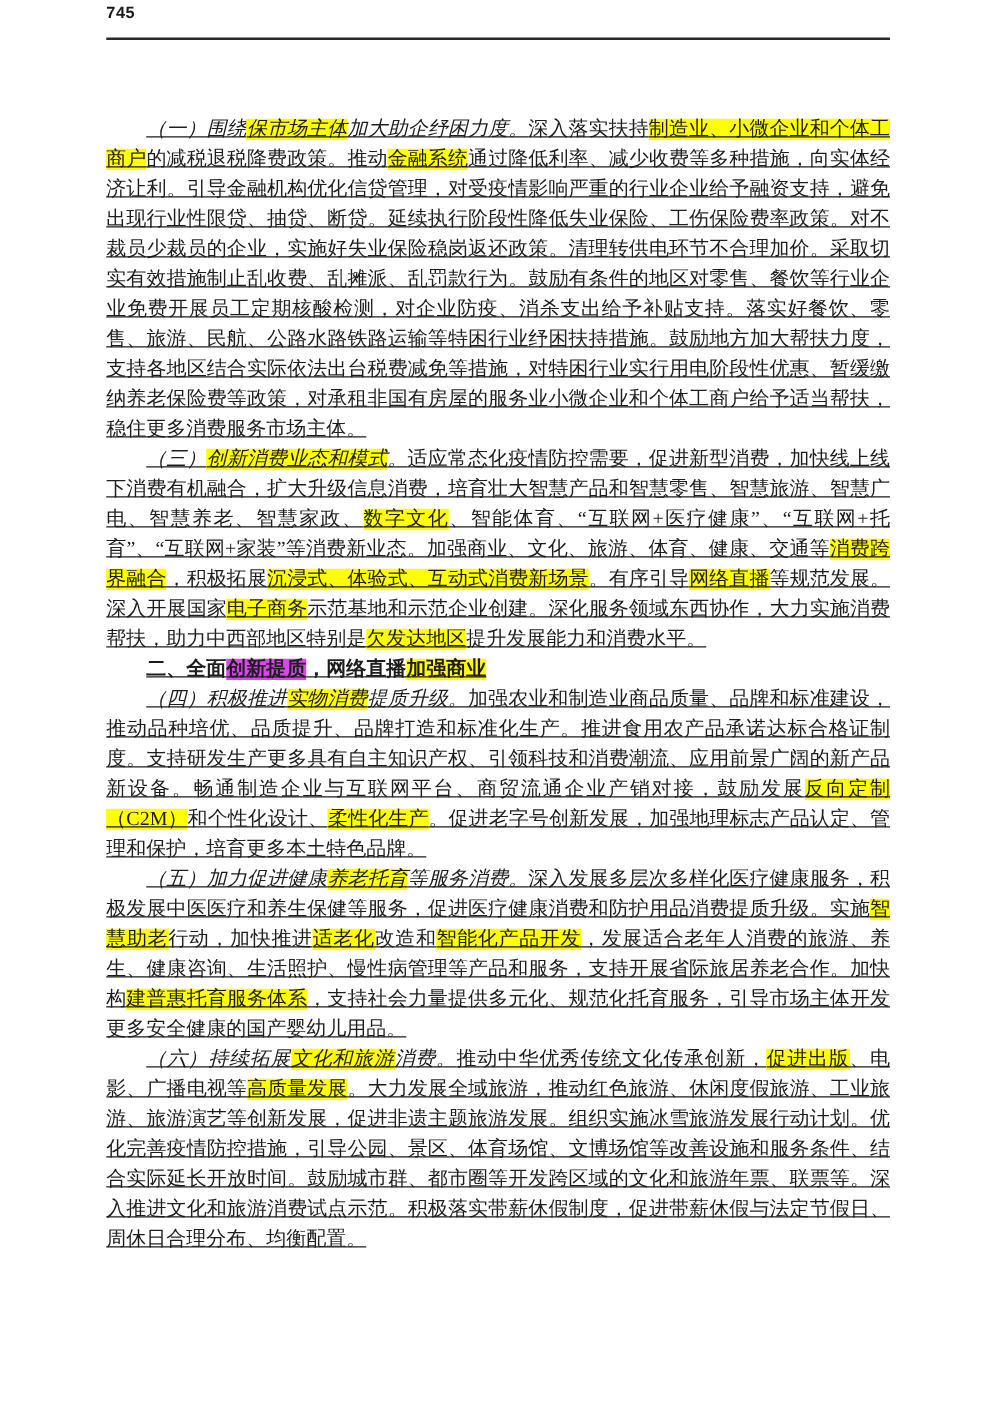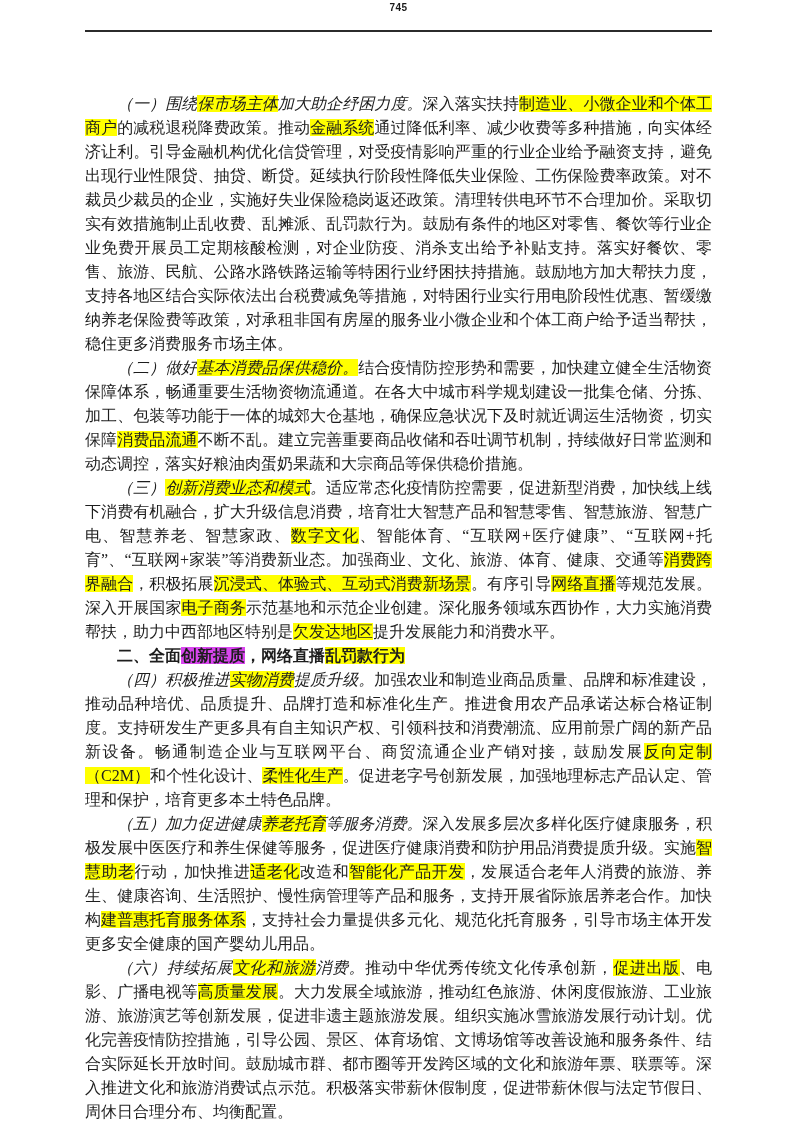--- a/index.html
+++ b/index.html
@@ -14,23 +14,23 @@
     background: #ffffff;
     overflow: hidden;
     font-family: "Liberation Serif", serif;
     color: #1d1d1d;
   }
   .page-number {
     position: absolute;
     top: 2px;
     left: 85px;
     width: 627px;
-    text-align: center;
+    text-align: left;
     font-family: "Liberation Sans", sans-serif;
-    font-size: 10px;
+    font-size: 13px;
     font-weight: 600;
     letter-spacing: 0.5px;
     color: #1a1a1a;
   }
   .header-rule {
     position: absolute;
     top: 30px;
     left: 85px;
     width: 627px;
     height: 2px;
@@ -42,40 +42,40 @@
     left: 85px;
     width: 627px;
     font-size: 16px;
     line-height: 24px;
     text-align: justify;
     text-justify: inter-ideograph;
   }
   .para {
     margin: 0;
     text-indent: 2em;
+    text-decoration: underline;
   }
   .para.heading {
     font-family: "Liberation Sans", sans-serif;
     font-weight: 700;
   }
   .kai {
     font-style: italic;
   }
   .hl {
     
   }
 </style>
 </head>
 <body>
 
 <div class="page">
   <div class="page-number">745</div>
   <div class="header-rule" style="background: rgb(43, 43, 43);"></div>
   <div class="doc-body" style="color: rgb(29, 29, 29);">
       <p class="para"><span class="kai">（一）围绕</span><span class="hl kai" style="background: rgb(255, 255, 0);">保市场主体</span><span class="kai">加大助企纾困力度。</span><span>深入落实扶持</span><span class="hl" style="background: rgb(255, 255, 0);">制造业、小微企业和个体工商户</span><span>的减税退税降费政策。推动</span><span class="hl" style="background: rgb(255, 255, 0);">金融系统</span><span>通过降低利率、减少收费等多种措施，向实体经济让利。引导金融机构优化信贷管理，对受疫情影响严重的行业企业给予融资支持，避免出现行业性限贷、抽贷、断贷。延续执行阶段性降低失业保险、工伤保险费率政策。对不裁员少裁员的企业，实施好失业保险稳岗返还政策。清理转供电环节不合理加价。采取切实有效措施制止乱收费、乱摊派、乱罚款行为。鼓励有条件的地区对零售、餐饮等行业企业免费开展员工定期核酸检测，对企业防疫、消杀支出给予补贴支持。落实好餐饮、零售、旅游、民航、公路水路铁路运输等特困行业纾困扶持措施。鼓励地方加大帮扶力度，支持各地区结合实际依法出台税费减免等措施，对特困行业实行用电阶段性优惠、暂缓缴纳养老保险费等政策，对承租非国有房屋的服务业小微企业和个体工商户给予适当帮扶，稳住更多消费服务市场主体。</span></p>
-      <p class="para"><span class="kai">（二）做好</span><span class="hl kai" style="background: rgb(255, 255, 0);">基本消费品保供稳价。</span><span>结合疫情防控形势和需要，加快建立健全生活物资保障体系，畅通重要生活物资物流通道。在各大中城市科学规划建设一批集仓储、分拣、加工、包装等功能于一体的城郊大仓基地，确保应急状况下及时就近调运生活物资，切实保障</span><span class="hl" style="background: rgb(255, 255, 0);">消费品流通</span><span>不断不乱。建立完善重要商品收储和吞吐调节机制，持续做好日常监测和动态调控，落实好粮油肉蛋奶果蔬和大宗商品等保供稳价措施。</span></p>
       <p class="para"><span class="kai">（三）</span><span class="hl kai" style="background: rgb(255, 255, 0);">创新消费业态和模式</span><span class="kai">。</span><span>适应常态化疫情防控需要，促进新型消费，加快线上线下消费有机融合，扩大升级信息消费，培育壮大智慧产品和智慧零售、智慧旅游、智慧广电、智慧养老、智慧家政、</span><span class="hl" style="background: rgb(255, 255, 0);">数字文化</span><span>、智能体育、“互联网+医疗健康”、“互联网+托育”、“互联网+家装”等消费新业态。加强商业、文化、旅游、体育、健康、交通等</span><span class="hl" style="background: rgb(255, 255, 0);">消费跨界融合</span><span>，积极拓展</span><span class="hl" style="background: rgb(255, 255, 0);">沉浸式、体验式、互动式消费新场景</span><span>。有序引导</span><span class="hl" style="background: rgb(255, 255, 0);">网络直播</span><span>等规范发展。深入开展国家</span><span class="hl" style="background: rgb(255, 255, 0);">电子商务</span><span>示范基地和示范企业创建。深化服务领域东西协作，大力实施消费帮扶，助力中西部地区特别是</span><span class="hl" style="background: rgb(255, 255, 0);">欠发达地区</span><span>提升发展能力和消费水平。</span></p>
-      <p class="para heading"><span>二、全面</span><span class="hl" style="background: #d946ef;">创新提质</span><span>，网络直播</span><span class="hl" style="background: rgb(255, 255, 0);">乱罚款行为</span></p>
+      <p class="para heading"><span>二、全面</span><span class="hl" style="background: #d946ef;">创新提质</span><span>，网络直播</span><span class="hl" style="background: rgb(255, 255, 0);">加强商业</span></p>
       <p class="para"><span class="kai">（四）积极推进</span><span class="hl kai" style="background: rgb(255, 255, 0);">实物消费</span><span class="kai">提质升级。</span><span>加强农业和制造业商品质量、品牌和标准建设，推动品种培优、品质提升、品牌打造和标准化生产。推进食用农产品承诺达标合格证制度。支持研发生产更多具有自主知识产权、引领科技和消费潮流、应用前景广阔的新产品新设备。畅通制造企业与互联网平台、商贸流通企业产销对接，鼓励发展</span><span class="hl" style="background: rgb(255, 255, 0);">反向定制（C2M）</span><span>和个性化设计、</span><span class="hl" style="background: rgb(255, 255, 0);">柔性化生产</span><span>。促进老字号创新发展，加强地理标志产品认定、管理和保护，培育更多本土特色品牌。</span></p>
       <p class="para"><span class="kai">（五）加力促进健康</span><span class="hl kai" style="background: rgb(255, 255, 0);">养老托育</span><span class="kai">等服务消费。</span><span>深入发展多层次多样化医疗健康服务，积极发展中医医疗和养生保健等服务，促进医疗健康消费和防护用品消费提质升级。实施</span><span class="hl" style="background: rgb(255, 255, 0);">智慧助老</span><span>行动，加快推进</span><span class="hl" style="background: rgb(255, 255, 0);">适老化</span><span>改造和</span><span class="hl" style="background: rgb(255, 255, 0);">智能化产品开发</span><span>，发展适合老年人消费的旅游、养生、健康咨询、生活照护、慢性病管理等产品和服务，支持开展省际旅居养老合作。加快构</span><span class="hl" style="background: rgb(255, 255, 0);">建普惠托育服务体系</span><span>，支持社会力量提供多元化、规范化托育服务，引导市场主体开发更多安全健康的国产婴幼儿用品。</span></p>
       <p class="para"><span class="kai">（六）持续拓展</span><span class="hl kai" style="background: rgb(255, 255, 0);">文化和旅游</span><span class="kai">消费。</span><span>推动中华优秀传统文化传承创新，</span><span class="hl" style="background: rgb(255, 255, 0);">促进出版</span><span>、电影、广播电视等</span><span class="hl" style="background: rgb(255, 255, 0);">高质量发展</span><span>。大力发展全域旅游，推动红色旅游、休闲度假旅游、工业旅游、旅游演艺等创新发展，促进非遗主题旅游发展。组织实施冰雪旅游发展行动计划。优化完善疫情防控措施，引导公园、景区、体育场馆、文博场馆等改善设施和服务条件、结合实际延长开放时间。鼓励城市群、都市圈等开发跨区域的文化和旅游年票、联票等。深入推进文化和旅游消费试点示范。积极落实带薪休假制度，促进带薪休假与法定节假日、周休日合理分布、均衡配置。</span></p>
     </div>
 </div>
 
 </body></html>

